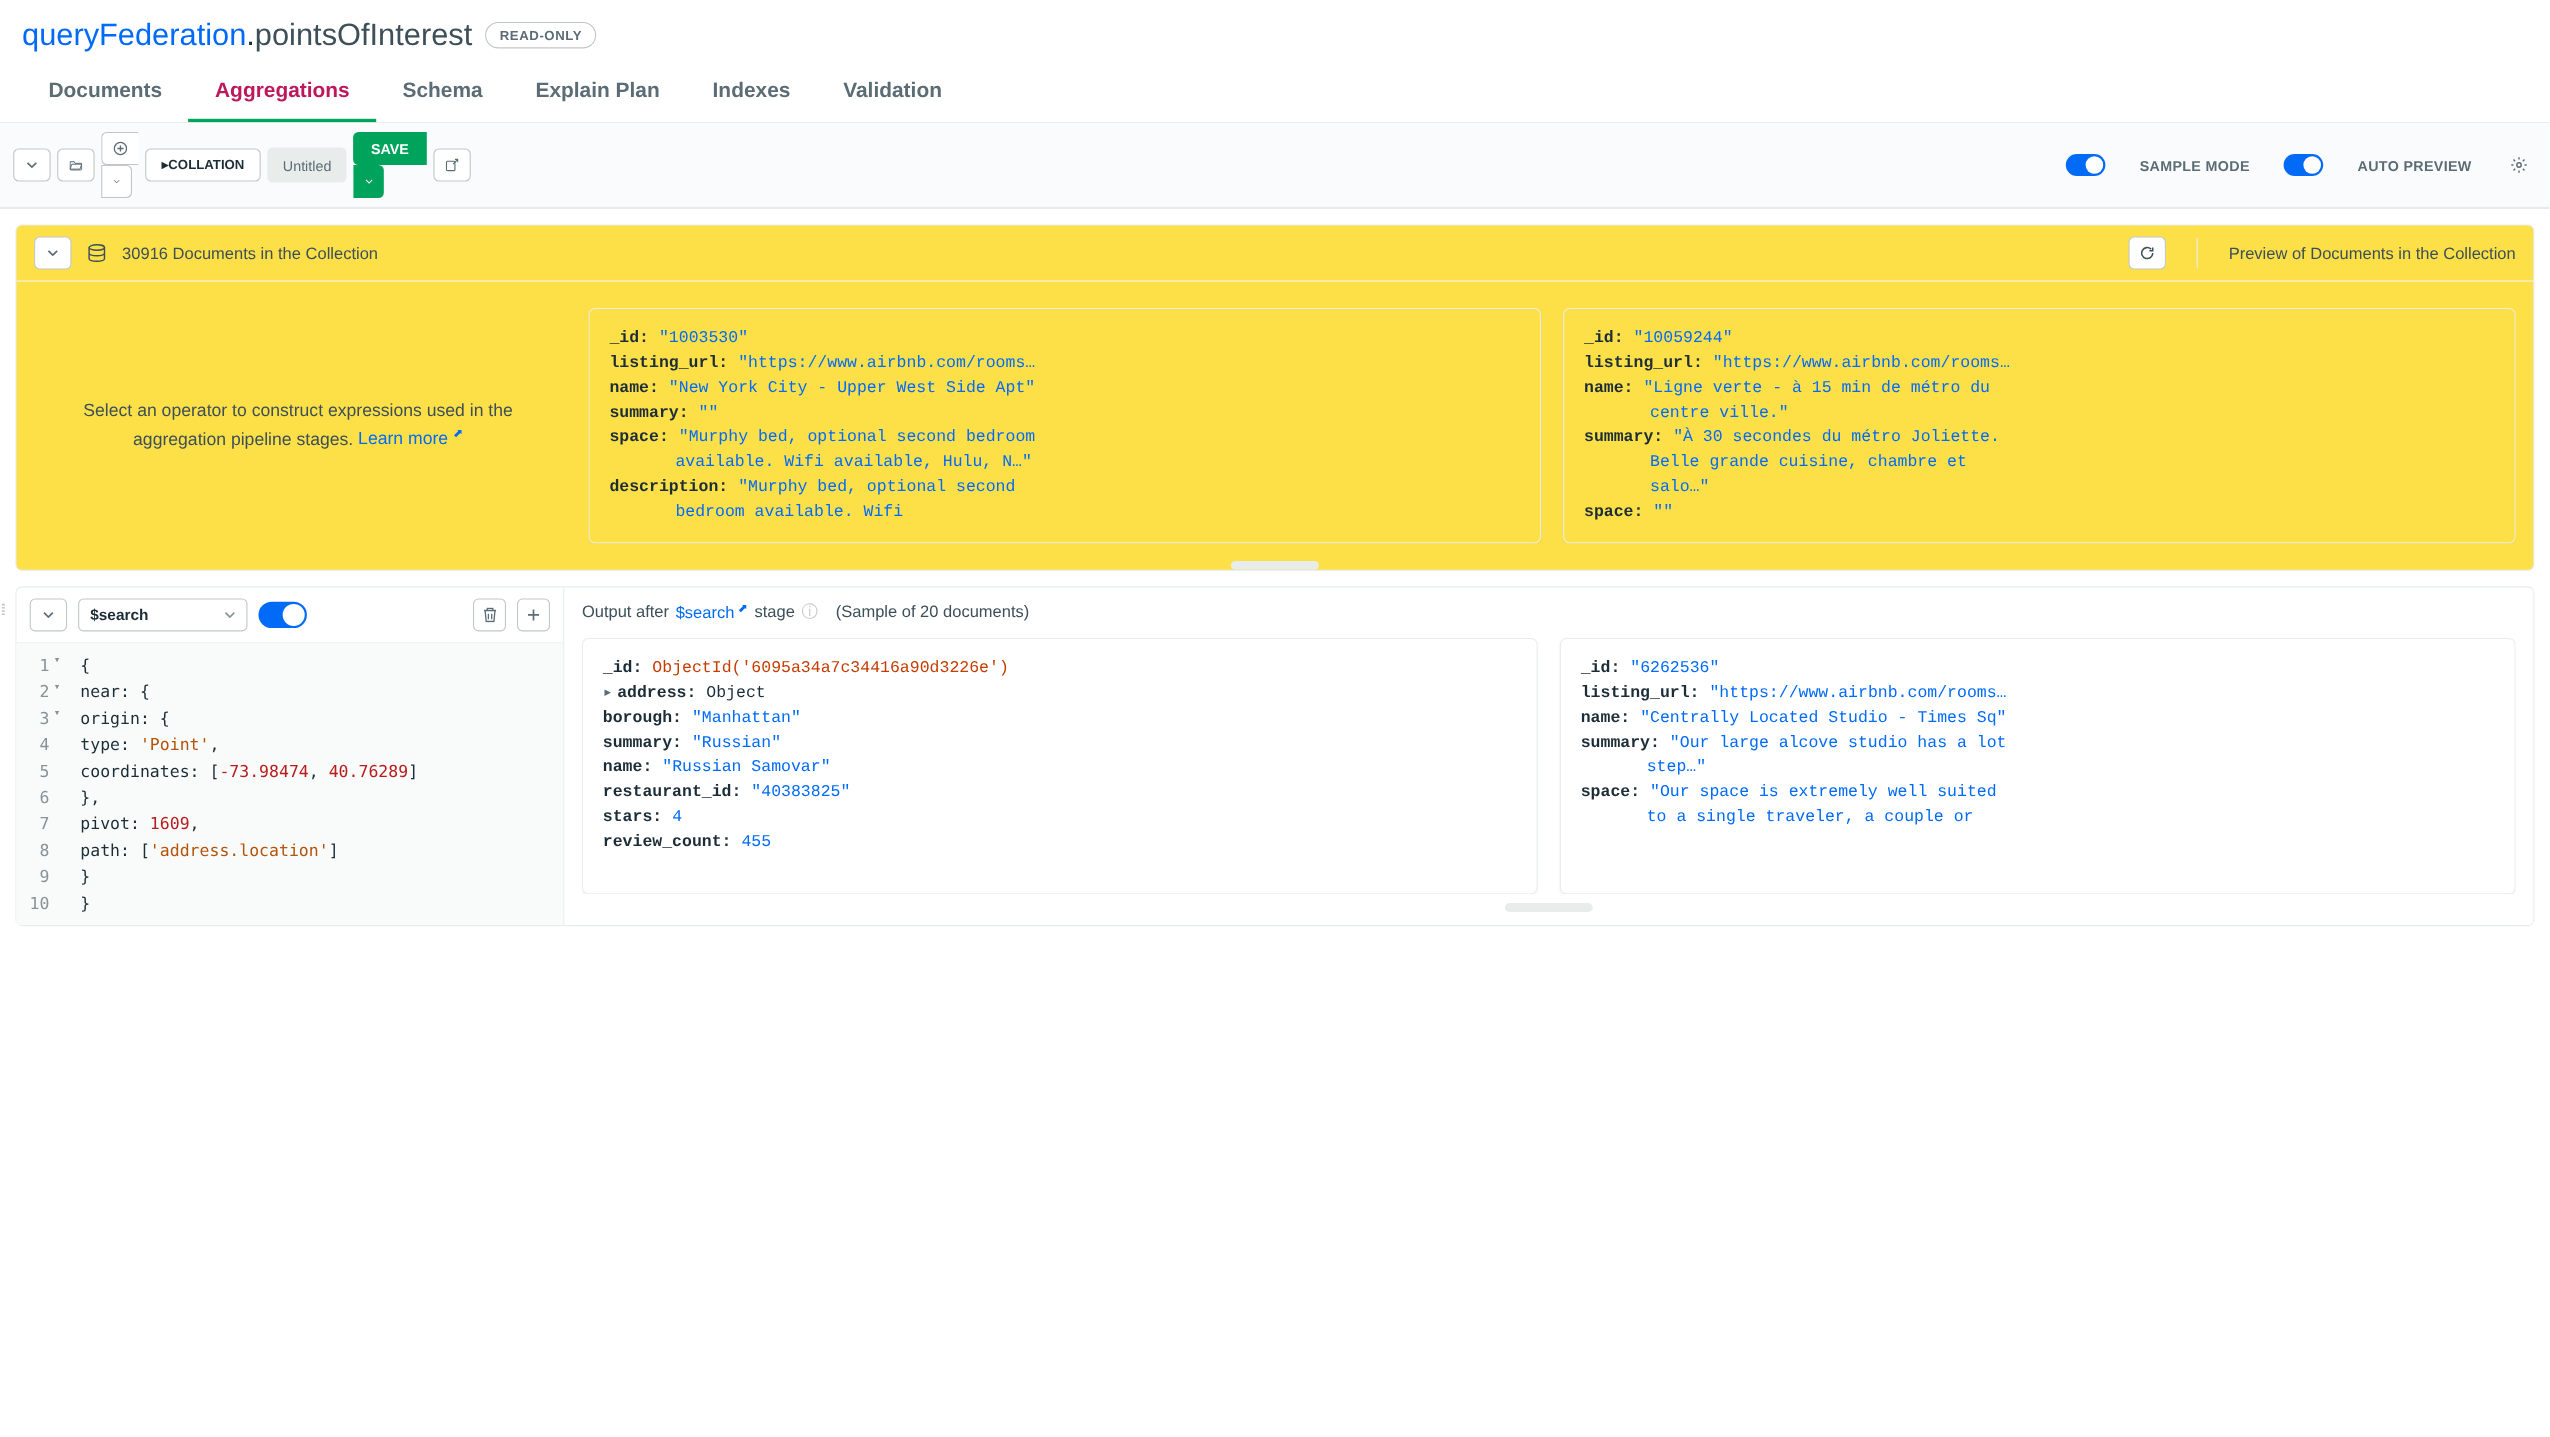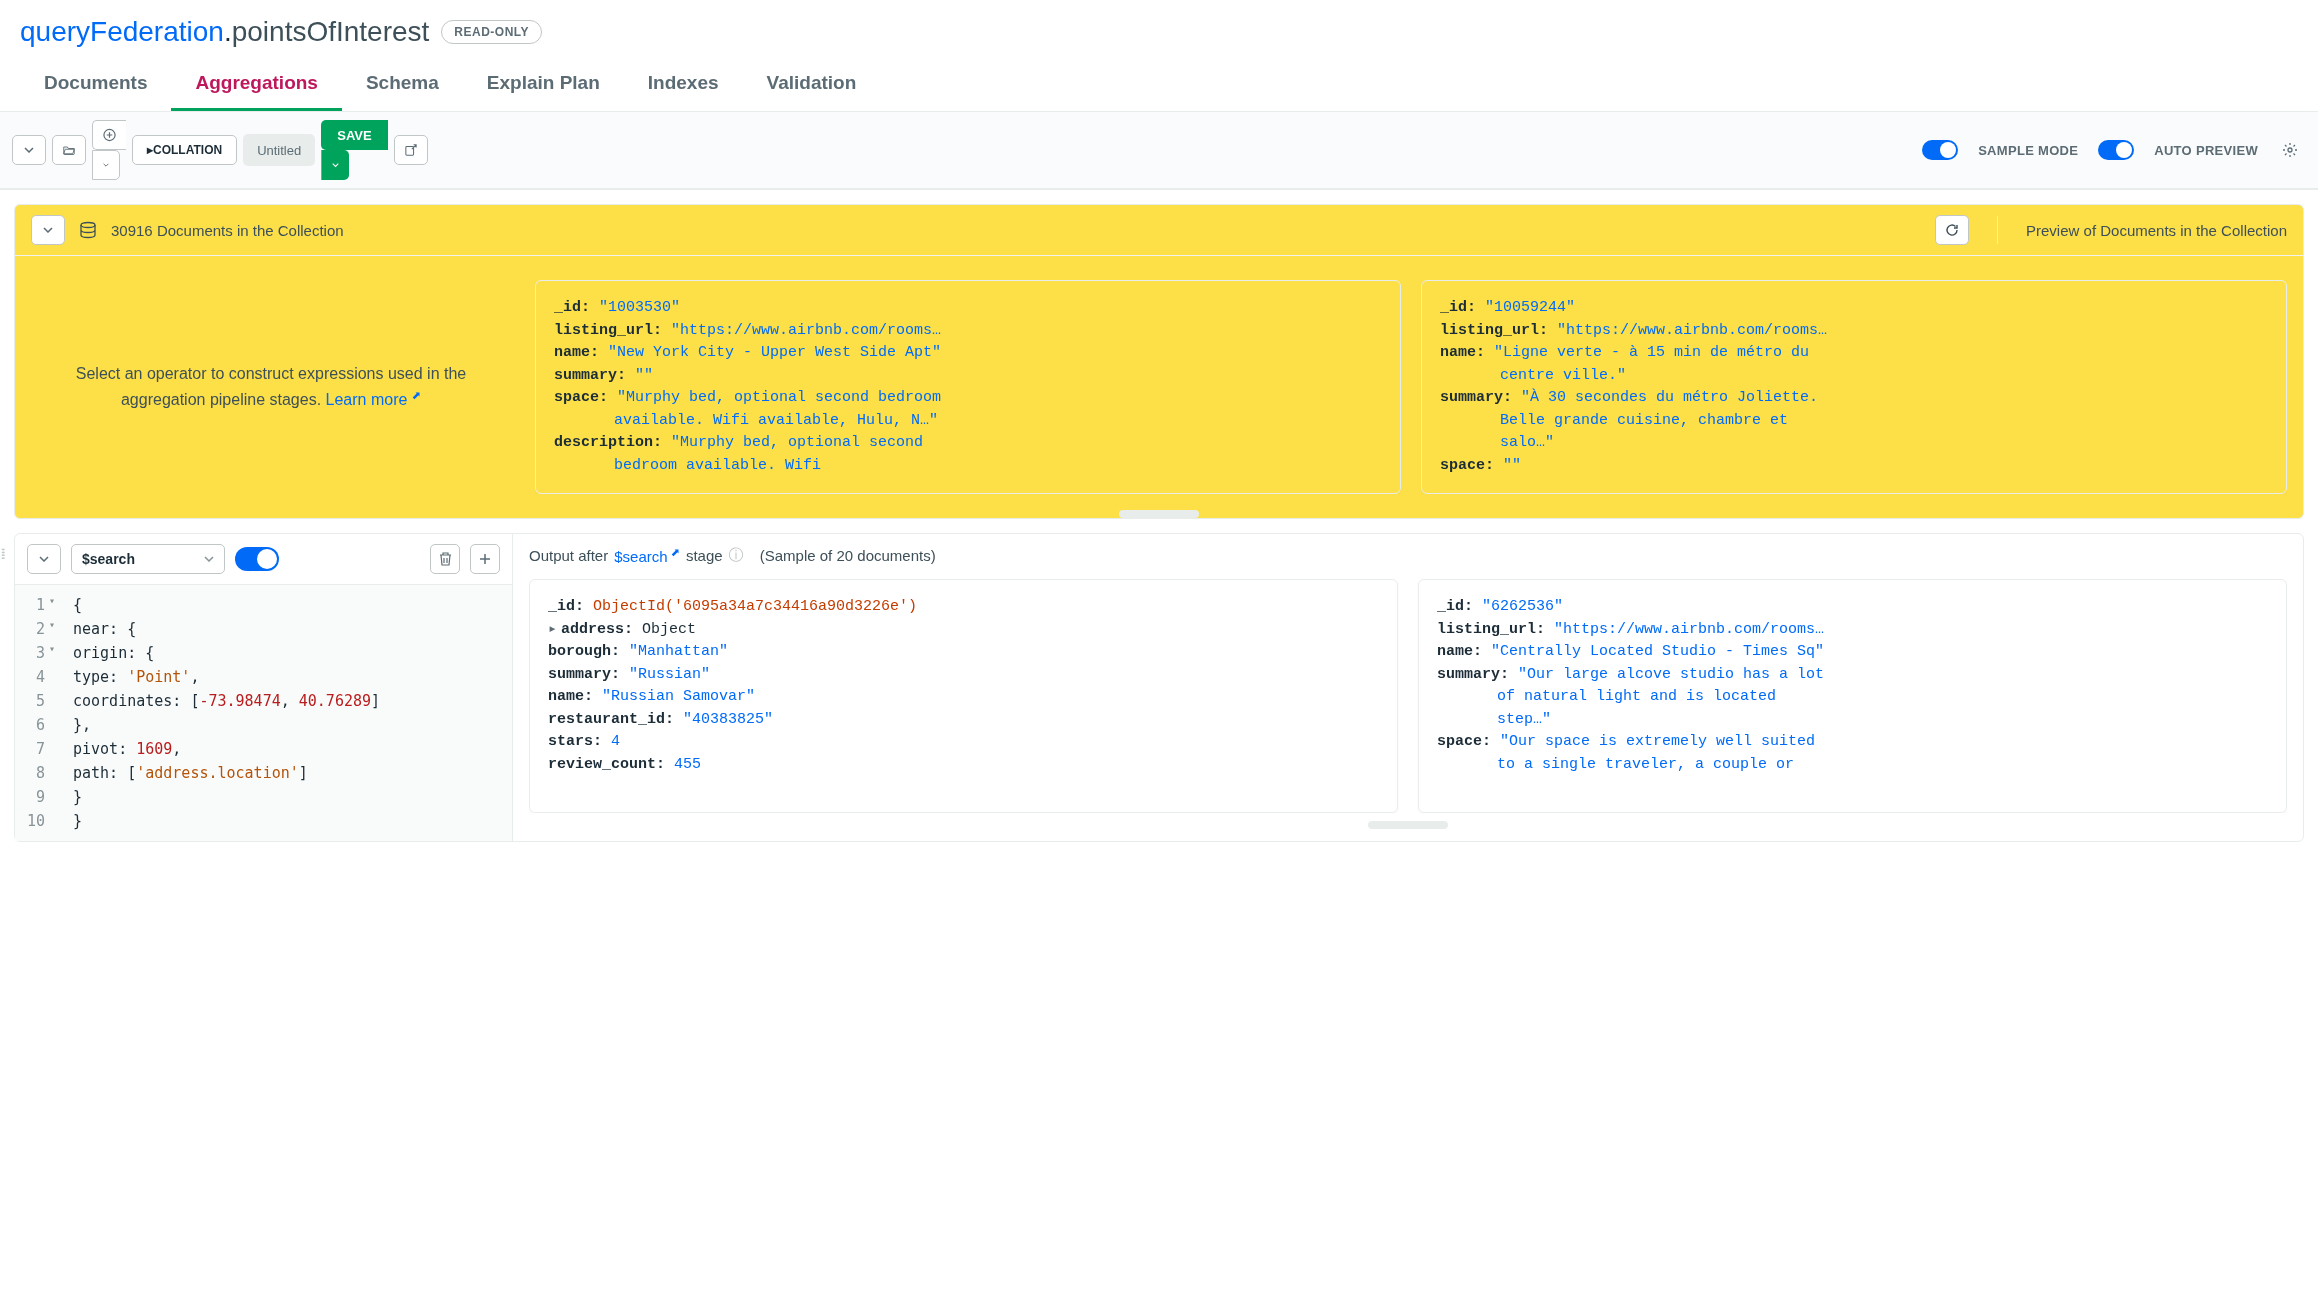--- a/index.html
+++ b/index.html
@@ -20,21 +20,21 @@
 .btn-chevron { width: 34px; }
 .btn-folder { width: 34px; }
 .btn-group { display: flex; flex-direction: column; }
 .btn-group .btn:first-child { border-radius: 5px 0 0 5px; border-right: none; }
 .btn-group .btn:last-child { border-radius: 0 5px 5px 0; }
 .btn-collation { font-weight: 600; font-size: 12px; padding: 0 14px; }
 .btn-untitled { background: #e8edeb; color: #5c6c75; border: none; padding: 16px 14px; font-weight: 500; }
 .btn-save { background: #00a35c; color: #fff; border: none; font-weight: 700; padding: 0 16px; border-radius: 5px 0 0 5px; }
 .btn-save-dd { background: #00a35c; border: none; border-left: 1px solid rgba(255,255,255,0.3); border-radius: 0 5px 5px 0; width: 28px; }
 .btn-export { width: 34px; }
-.toolbar-right { margin-left: auto; display: flex; align-items: center; gap: 20px; }
+.toolbar-right { margin-left: auto; display: flex; align-items: center; gap: 31px; }
 .toggle { width: 36px; height: 20px; background: #016bf8; border-radius: 10px; position: relative; cursor: pointer; }
 .toggle::after { content: ""; position: absolute; width: 16px; height: 16px; background: #fff; border-radius: 50%; top: 2px; right: 2px; }
 .toggle-label { font-size: 13px; font-weight: 700; color: #5c6c75; letter-spacing: 0.3px; }
 .gear { color: #5c6c75; cursor: pointer; font-size: 16px; margin-left: 4px; margin-right: 8px; }
 
 .panel { margin: 14px; border: 1px solid #e8edeb; border-radius: 6px; background: #fde047; }
 .panel-header { display: flex; align-items: center; padding: 10px 16px; gap: 14px; border-bottom: 1px solid #f1f3f2; }
 .panel-body { display: flex; padding: 24px 16px 12px 16px; gap: 24px; }
 .stack-icon { color: #3d4f58; }
 .docs-count { font-size: 15px; color: #3d4f58; }
@@ -289,21 +289,20 @@
           <div class="line"><span class="k">name:</span> <span class="s">"Russian Samovar"</span></div>
           <div class="line"><span class="k">restaurant_id:</span> <span class="s">"40383825"</span></div>
           <div class="line"><span class="k">stars:</span> <span class="n">4</span></div>
           <div class="line"><span class="k">review_count:</span> <span class="n">455</span></div>
         </div>
         <div class="card">
           <div class="line"><span class="k">_id:</span> <span class="s">"6262536"</span></div>
           <div class="line"><span class="k">listing_url:</span> <span class="s">"https://www.airbnb.com/rooms…</span></div>
           <div class="line"><span class="k">name:</span> <span class="s">"Centrally Located Studio - Times Sq"</span></div>
           <div class="line"><span class="k">summary:</span> <span class="s">"Our large alcove studio has a lot</span></div>
-          <div class="indent"><span class="s">of natural light and is located</span></div>
           <div class="indent"><span class="s">step…"</span></div>
           <div class="line"><span class="k">space:</span> <span class="s">"Our space is extremely well suited</span></div>
           <div class="indent"><span class="s">to a single traveler, a couple or</span></div>
         </div>
       </div>
     <div class="scrollthumb" style="margin-top:8px"></div>
   </div>
 </div>
 
 </body></html>

